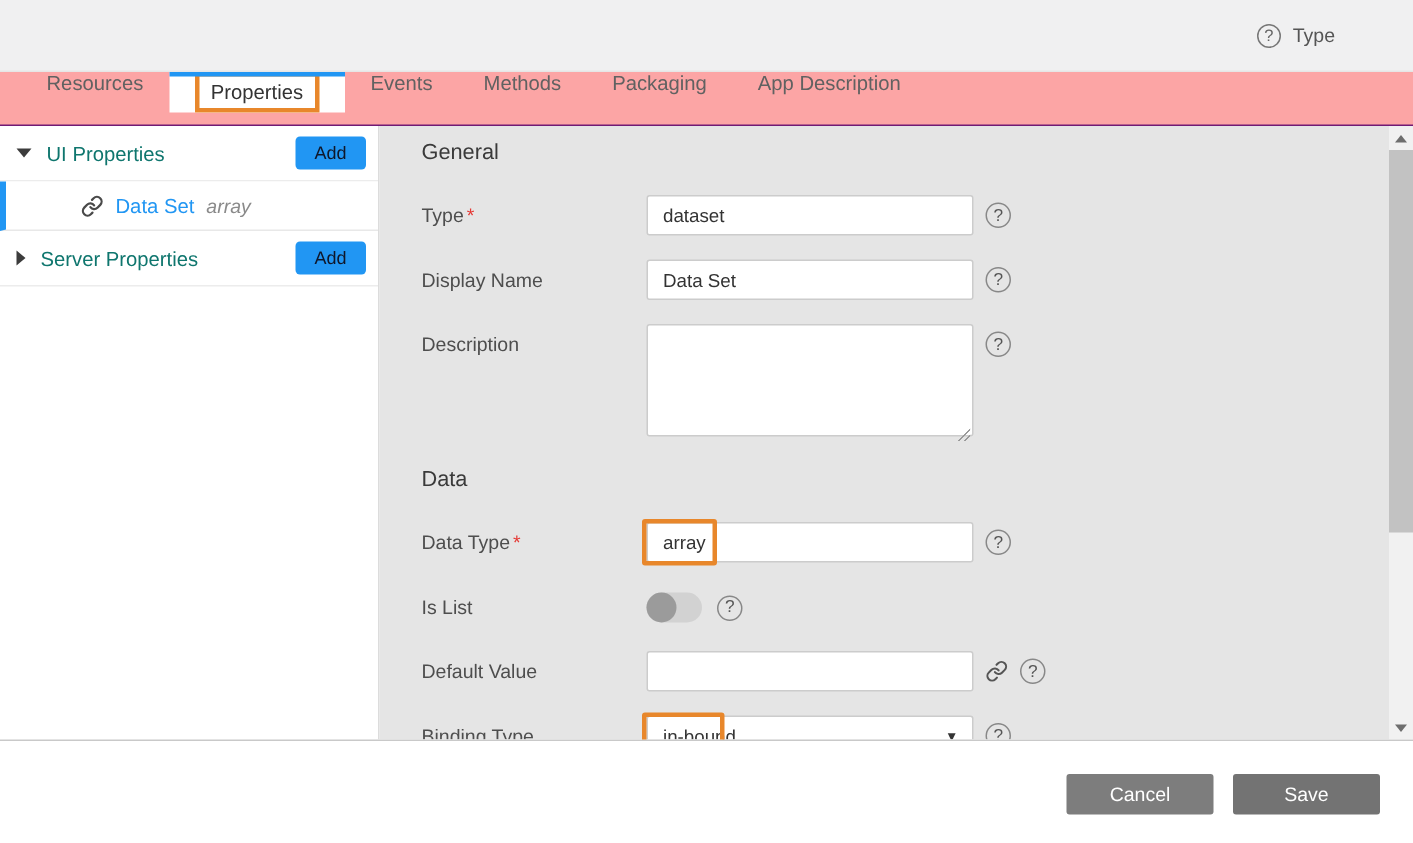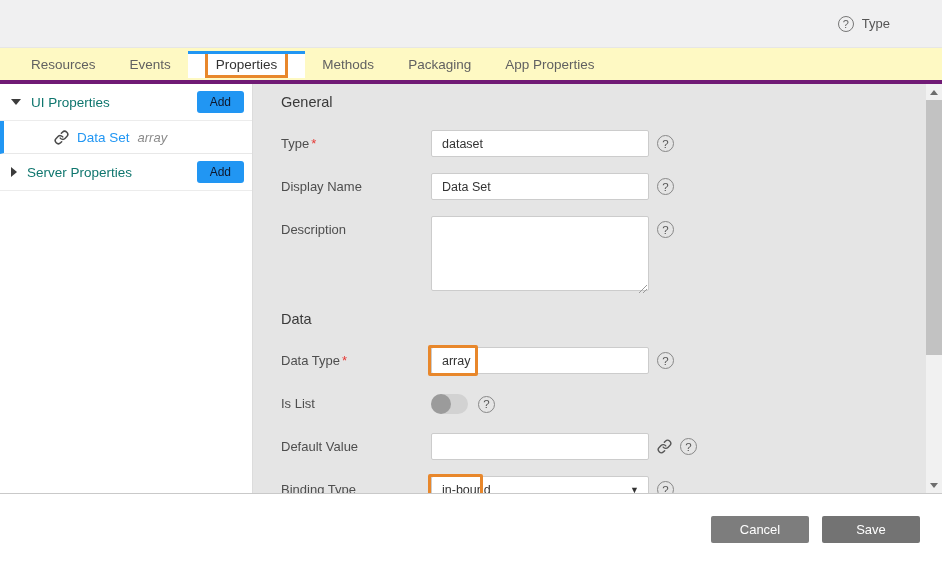--- a/index.html
+++ b/index.html
@@ -17,22 +17,22 @@
   .help-link { margin-left: auto; margin-right: 28px; display: flex; align-items: center; gap: 8px; color: #555; font-size: 13px; cursor: pointer; }
   .q-circle {
     width: 16px; height: 16px; border: 1px solid #777; border-radius: 50%;
     display: inline-flex; align-items: center; justify-content: center;
     font-size: 11px; color: #666; flex: 0 0 auto; background: transparent;
   }
 
   
   .tabbar {
     position: absolute; top: 48px; left: 0; right: 0; height: 36px;
-    background: #fef9c3; border-bottom: 4px solid #701a75;
-    display: flex; align-items: center; padding-left: 14px;
+    background: #fca5a5; border-bottom: 1px solid #701a75;
+    display: flex; align-items: flex-start; padding-left: 14px;
   }
   .tab { position: relative; display: flex; align-items: center; padding: 0 17px; font-size: 13.5px; color: #616161; cursor: pointer; white-space: nowrap; }
   .tab.active { background: #fff; color: #333; }
   .tab.active::before { content: ""; position: absolute; top: 0; left: 0; right: 0; height: 3px; background: #2196f3; }
   .tab.active .tab-label { border: 3px solid #e8872b; padding: 3px 8px; background: #fff; }
 
   
   .sidebar {
     position: absolute; top: 84px; left: 0; width: 253px; bottom: 69px;
     background: #fff; border-right: 1px solid #dcdcdc;
@@ -123,34 +123,34 @@
     <div class="help-link">
       <span class="q-circle">?</span>
       <span>Type</span>
     </div>
   </div>
 
   <div class="tabbar">
     <div class="tab">
       <span class="tab-label">Resources</span>
     </div>
-    <div class="tab">
-      <span class="tab-label">Events</span>
-    </div>
     <div class="tab active">
       <span class="tab-label">Properties</span>
     </div>
     <div class="tab">
+      <span class="tab-label">Events</span>
+    </div>
+    <div class="tab">
       <span class="tab-label">Methods</span>
     </div>
     <div class="tab">
       <span class="tab-label">Packaging</span>
     </div>
     <div class="tab">
-      <span class="tab-label">App Properties</span>
+      <span class="tab-label">App Description</span>
     </div>
   </div>
 
   <div class="sidebar">
     <div class="group-row">
       <span class="caret-down"></span>
       <span class="group-label">UI Properties</span>
       <button class="add-btn">Add</button>
     </div>
     <div class="prop-item">

